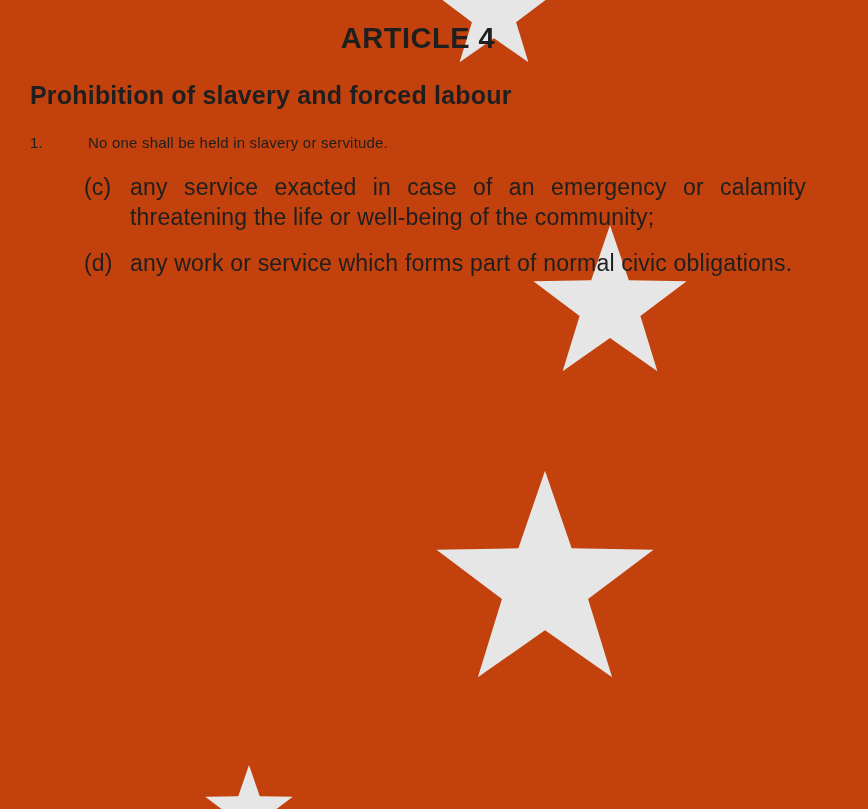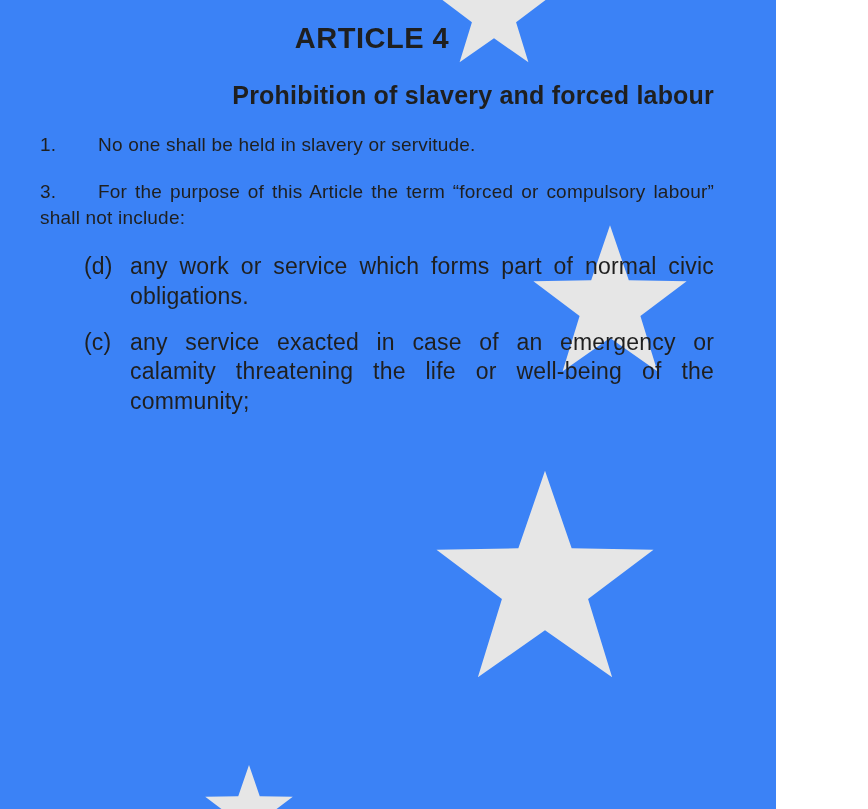--- a/index.html
+++ b/index.html
@@ -2,23 +2,23 @@
 <html><head>
 <meta charset="utf-8">
 <style>
   html, body {
     margin: 0;
     padding: 0;
     background: #ffffff;
   }
   .page {
     position: relative;
-    width: 776px;
+    width: 868px;
     height: 809px;
-    background: #3b82f6;
+    background: #c2410c;
     overflow: hidden;
     font-family: "Liberation Sans", sans-serif;
     color: #1f1f1f;
   }
   
   .watermarks {
     position: absolute;
     inset: 0;
     z-index: 0;
     pointer-events: none;
@@ -38,28 +38,28 @@
   }
   .title {
     margin: 0 0 26px 0;
     text-align: center;
     font-size: 29px;
     font-weight: bold;
     letter-spacing: 0.5px;
   }
   .subtitle {
     margin: 0 0 22px 0;
-    text-align: right;
+    text-align: left;
     font-size: 25px;
     font-weight: bold;
     letter-spacing: 0.2px;
   }
   .para {
-    margin: 0 0 20px 10px;
-    font-size: 19px;
+    margin: 0 0 20px 0;
+    font-size: 15px;
     line-height: 1.40;
     text-align: justify;
     letter-spacing: 0.2px;
   }
   .para .num {
     display: inline-block;
     width: 58px;
   }
   .subitem {
     margin: 0 0 16px 0;
@@ -106,23 +106,22 @@
 
   <div class="content">
 
     <h1 class="title">ARTICLE 4</h1>
 
     <h2 class="subtitle">Prohibition of slavery and forced labour</h2>
 
     <p class="para"><span class="num">1.</span><span>No one shall be held in slavery or servitude.</span></p>
 
 
-    <p class="para"><span class="num">3.</span><span>For the purpose of this Article the term “forced or compulsory labour” shall not include:</span></p>
 
 
 
+    <p class="subitem"><span class="sublabel">(c)</span><span>any service exacted in case of an emergency or calamity threatening the life or well-being of the community;</span></p>
+
     <p class="subitem"><span class="sublabel">(d)</span><span>any work or service which forms part of normal civic obligations.</span></p>
-
-    <p class="subitem"><span class="sublabel">(c)</span><span>any service exacted in case of an emergency or calamity threatening the life or well-being of the community;</span></p>
 
   </div>
 
 </div>
 
 </body></html>

